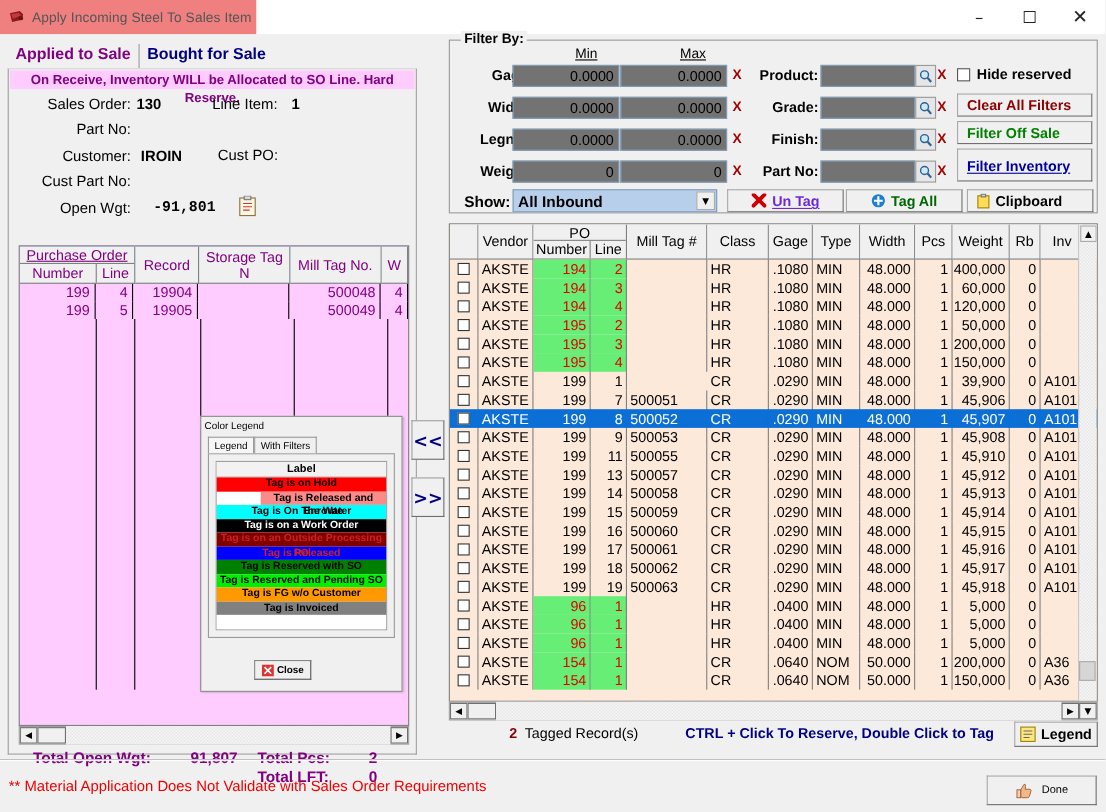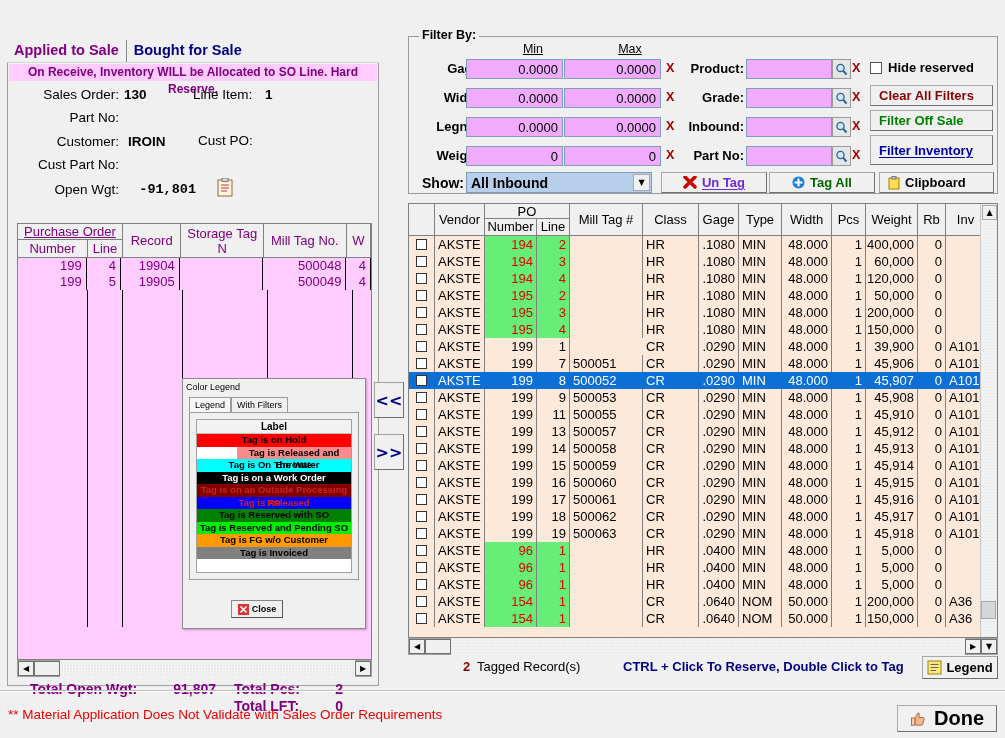--- a/index.html
+++ b/index.html
@@ -144,21 +144,21 @@
   }
   .f-lab {
     position: absolute; font-size: 13px; font-weight: bold; color: #000;
     text-align: right;
   }
   .f-minmax {
     position: absolute; font-size: 12.5px; color: #000; text-decoration: underline;
     text-align: center;
   }
   .f-input {
-    position: absolute; background: #f0abfc; border: 1px solid #7f9db9;
+    position: absolute; background: #737373; border: 1px solid #7f9db9;
     font-size: 13px; color: #000; text-align: right; padding-right: 4px;
     line-height: 19px; height: 20px; font-family: "Liberation Sans", sans-serif;
   }
   .f-x {
     position: absolute; font-size: 12.5px; font-weight: bold; color: #a00000;
   }
   .mag-btn {
     position: absolute; width: 19px; height: 20px; background: #e6e6e6;
     border: 1px solid #9a9a9a; display: flex; align-items: center; justify-content: center;
   }
@@ -276,35 +276,52 @@
   }
   .warn-text {
     position: absolute; left: 8px; top: 707px;
     font-size: 13.5px; color: #ee0000;
   }
   .done-btn {
     position: absolute; left: 897px; top: 705px; width: 100px; height: 27px;
     background: #f0f0f0; border: 1px solid #a8a8a8;
     border-right-color: #6d6d6d; border-bottom-color: #6d6d6d;
     display: flex; align-items: center; justify-content: center; gap: 8px;
-    font-size: 20px; font-weight: bold;
+    font-size: 10px; font-weight: normal;
   }
   .legend-btn {
     position: absolute; left: 922px; top: 656px; width: 76px; height: 23px;
     background: #f0f0f0; border: 1px solid #a8a8a8;
     border-right-color: #6d6d6d; border-bottom-color: #6d6d6d;
     display: flex; align-items: center; justify-content: center; gap: 4px;
     font-size: 13px; font-weight: bold;
   }
 </style>
 </head>
 <body>
 
 <div id="app">
 
+  <div class="titlebar">
+    <div class="title-tab">
+      <span class="app-ico">
+        <svg width="15" height="13" viewBox="0 0 15 13">
+          <path d="M1 3 L10 1 L13 4 L12 9 L3 11 Z" fill="#8b1a1a"></path>
+          <path d="M2 4 L9 2.5 L11 5 L4 8 Z" fill="#c23b3b"></path>
+          <circle cx="11" cy="7.5" r="2" fill="#6b1212"></circle>
+        </svg>
+      </span>
+      <span class="ttext">Apply Incoming Steel To Sales Item</span>
+    </div>
+    <div class="win-btns">
+      <div class="win-btn">–</div>
+      <div class="win-btn">☐</div>
+      <div class="win-btn close">✕</div>
+    </div>
+  </div>
 
   <div class="left-panel">
 
     <div class="tabstrip">
       <div class="tab active">Applied to Sale</div>
       <div class="tab inactive">Bought for Sale</div>
     </div>
 
     <div class="left-box">
       <div class="banner">On Receive, Inventory WILL be Allocated to SO Line. Hard Reserve.</div>
@@ -436,21 +453,21 @@
     <div class="f-lab" style="left:255px;top:53px;width:80px;">Grade:</div>
     <div class="f-input" style="left:337px;top:51px;width:86px;"></div>
     <div class="mag-btn" style="left:423px;top:51px;">
       <svg width="13" height="13" viewBox="0 0 13 13">
           <circle cx="5.5" cy="5" r="3.6" fill="#cfe7f7" stroke="#2a6496" stroke-width="1.3"></circle>
           <line x1="8.3" y1="7.8" x2="11.5" y2="11.5" stroke="#2a6496" stroke-width="2"></line>
         </svg>
     </div>
     <div class="f-x" style="left:443px;top:53px;">X</div>
 
-    <div class="f-lab" style="left:255px;top:82px;width:80px;">Inbound:</div>
+    <div class="f-lab" style="left:255px;top:82px;width:80px;">Finish:</div>
     <div class="f-input" style="left:337px;top:80px;width:86px;"></div>
     <div class="mag-btn" style="left:423px;top:80px;">
       <svg width="13" height="13" viewBox="0 0 13 13">
           <circle cx="5.5" cy="5" r="3.6" fill="#cfe7f7" stroke="#2a6496" stroke-width="1.3"></circle>
           <line x1="8.3" y1="7.8" x2="11.5" y2="11.5" stroke="#2a6496" stroke-width="2"></line>
         </svg>
     </div>
     <div class="f-x" style="left:443px;top:82px;">X</div>
 
     <div class="f-lab" style="left:253px;top:111px;width:82px;">Part No:</div>

